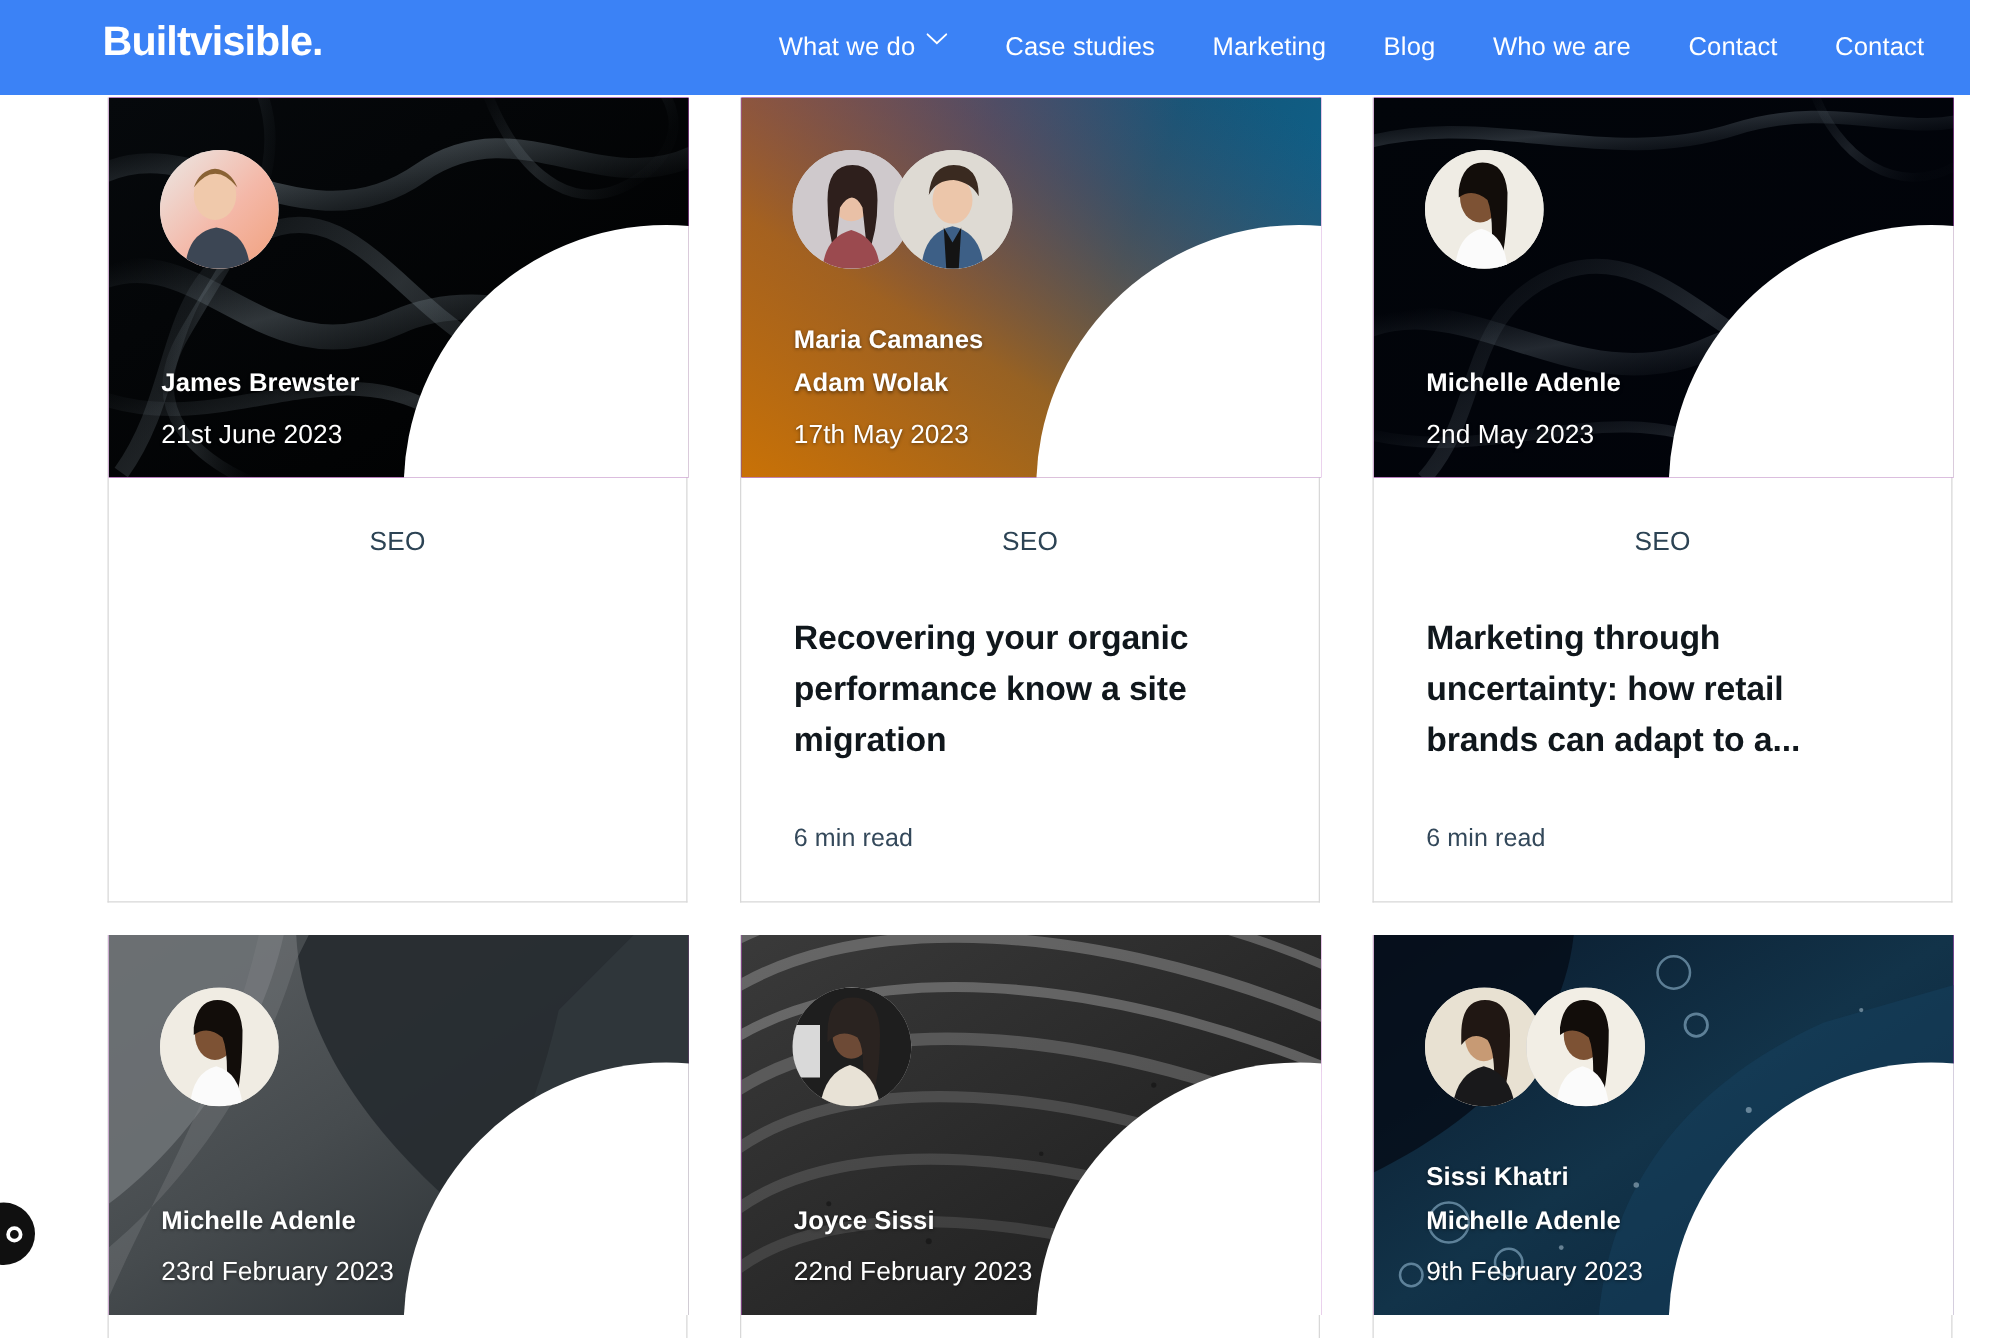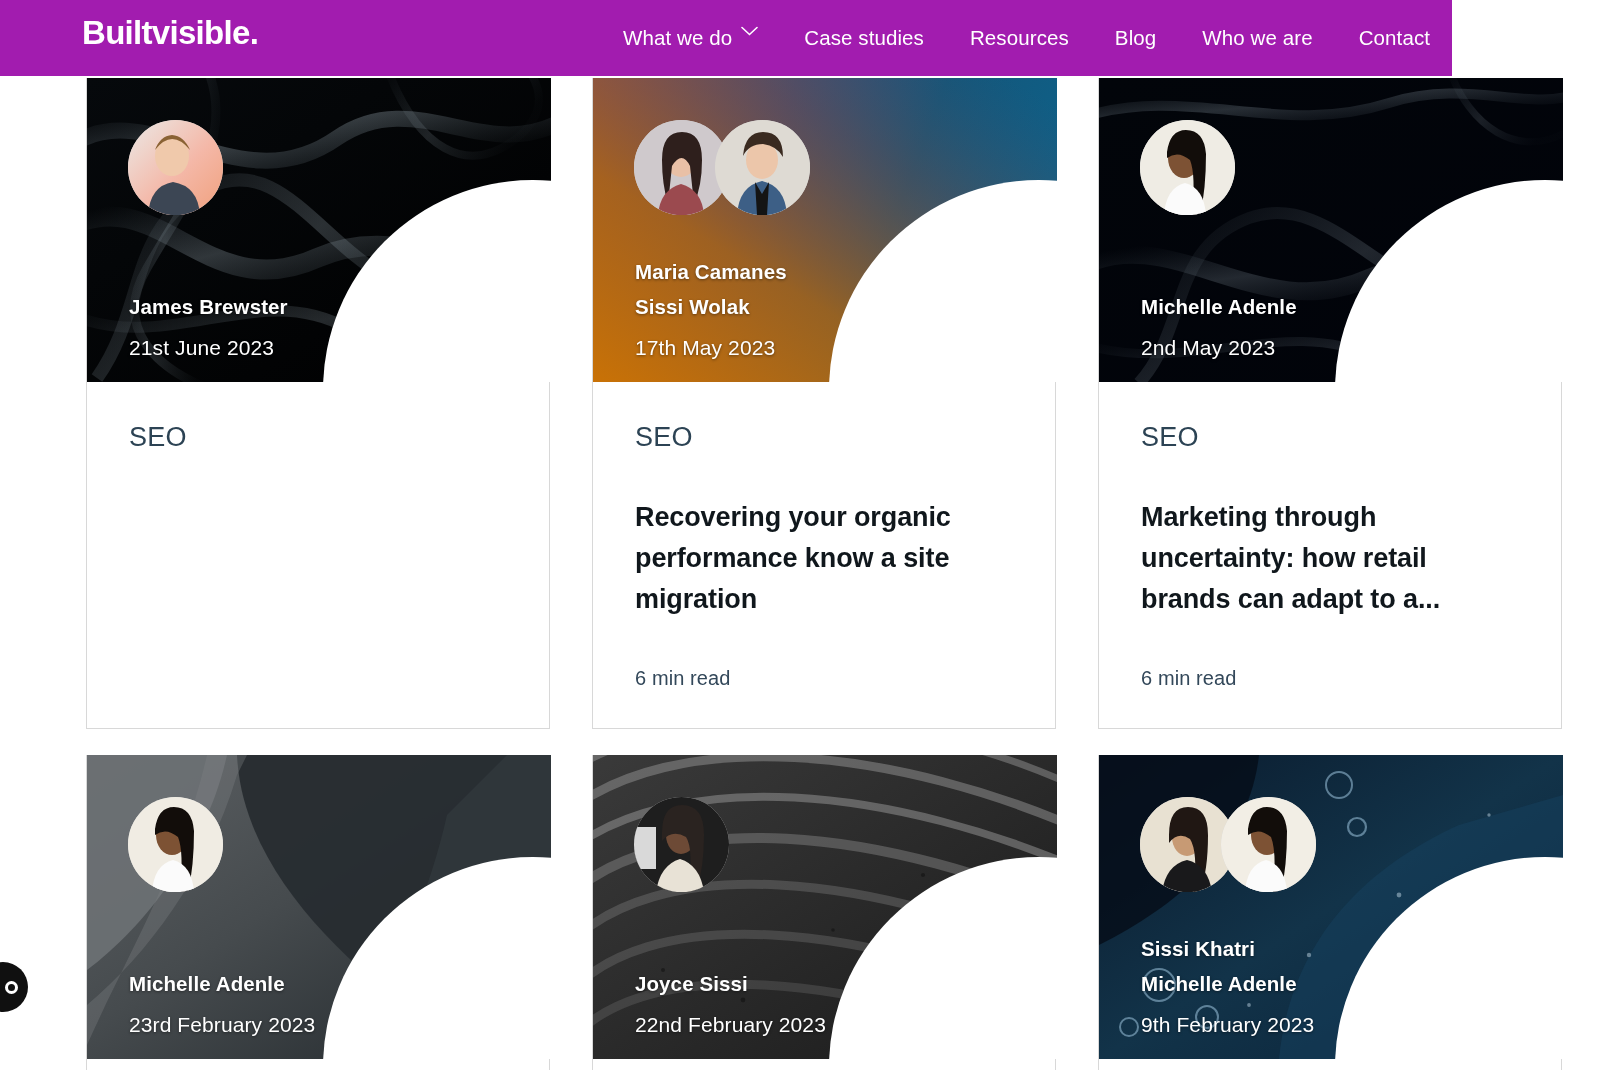--- a/index.html
+++ b/index.html
@@ -6,22 +6,22 @@
   html, body {
     width:1600px; height:1070px;
     background:#ffffff;
     font-family:"Liberation Sans", sans-serif;
     overflow:hidden;
   }
 
   
   .site-header{
     position:absolute; top:0; left:0;
-    width:1452px; height:76px;
-    background:#a21caf;
+    width:1576px; height:76px;
+    background:#3b82f6;
     display:flex; align-items:center;
     z-index:50;
   }
   .brand{
     position:absolute; left:82px; top:14px;
     color:#ffffff;
     font-size:33px; font-weight:700;
     letter-spacing:-0.7px;
     font-family:"Liberation Sans", sans-serif;
   }
@@ -115,24 +115,25 @@
     margin-top:12px;
     letter-spacing:0.1px;
     text-shadow:0 1px 3px rgba(0,0,0,.45);
   }
 
   
   .card-body{
     padding:40px 42px 38px 42px;
   }
   .card-cat{
-    font-size:27px;
+    font-size:21px;
     color:#2c4354;
     letter-spacing:0.2px;
     margin-bottom:44px;
+    text-align:center;
   }
   .card-title{
     font-size:27px;
     font-weight:700;
     line-height:1.52;
     color:#10171c;
     letter-spacing:-0.1px;
     min-height:123px;
   }
   .card-read{
@@ -174,21 +175,21 @@
       <span class="chev">
         <svg viewBox="0 0 17 10">
             <path d="M1 1.5 L8.5 8.5 L16 1.5" fill="none" stroke="#ffffff" stroke-width="1.6" stroke-linecap="round"></path>
           </svg>
       </span>
     </a>
     <a class="nav-item">
       <span>Case studies</span>
     </a>
     <a class="nav-item">
-      <span>Resources</span>
+      <span>Marketing</span>
     </a>
     <a class="nav-item">
       <span>Blog</span>
     </a>
     <a class="nav-item">
       <span>Who we are</span>
     </a>
     <a class="nav-item">
       <span>Contact</span>
     </a>
@@ -289,21 +290,21 @@
             <ellipse cx="47" cy="40" rx="16" ry="19" fill="#ecc6aa"></ellipse>
             <path d="M28 36 Q30 12 48 12 Q68 12 68 37 Q62 26 48 24 Q34 24 28 36Z" fill="#3a2a20"></path>
             <path d="M22 95 Q24 66 47 61 Q70 66 72 95Z" fill="#3d5f86"></path>
             <path d="M40 62 L47 74 L54 62 L52 95 L42 95Z" fill="#141414"></path>
             </svg>
           </div>
         </div>
         <div class="mask"></div>
         <div class="media-meta">
           <div class="author-name">Maria Camanes</div>
-          <div class="author-name">Sissi Wolak</div>
+          <div class="author-name">Adam Wolak</div>
           <div class="post-date">17th May 2023</div>
         </div>
       </div>
       <div class="card-body">
         <div class="card-cat">SEO</div>
         <h3 class="card-title">Recovering your organic performance know a site migration</h3>
         <div class="card-read">6 min read</div>
       </div>
     </article>
 

